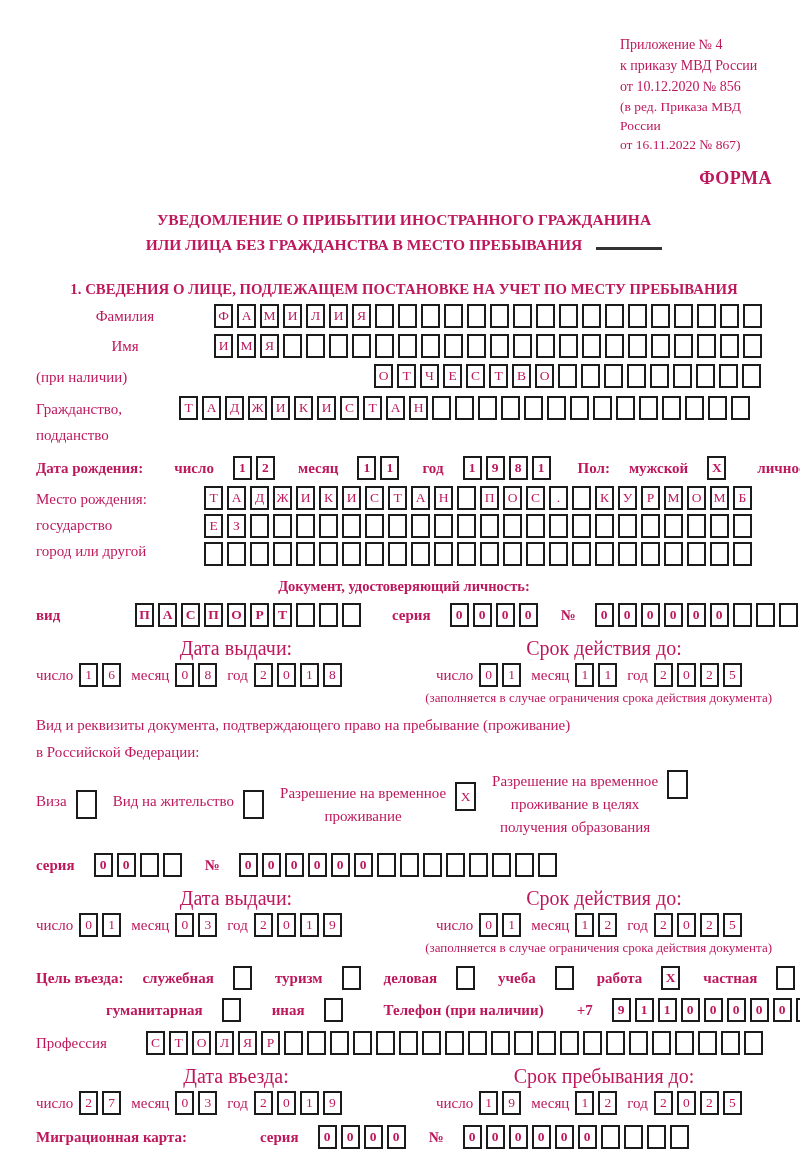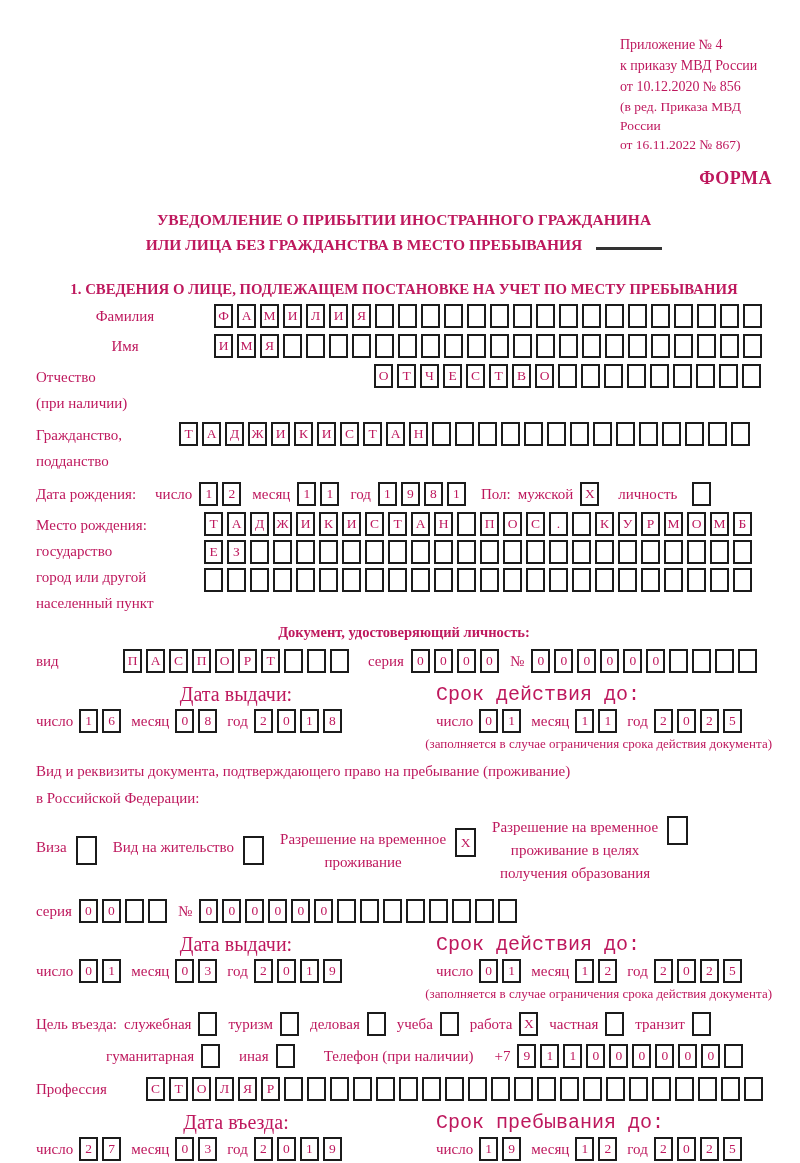--- a/index.html
+++ b/index.html
@@ -10,40 +10,40 @@
   }
   
   .appendix{margin-left:584px;font-size:14px;line-height:21px;}
   .appendix .rev{font-size:13.5px;line-height:19px;}
   .forma{margin-top:14px;text-align:right;font-weight:bold;font-size:18px;letter-spacing:.5px;}
   .title{margin-top:18px;text-align:center;font-weight:bold;font-size:15.5px;line-height:25px;}
   .blank-line{display:inline-block;width:66px;border-bottom:3px solid #333;height:14px;margin-left:14px;}
   .section-heading{margin-top:24px;font-weight:bold;font-size:14.8px;text-align:center;}
   
   .frow{display:flex;align-items:flex-start;margin-top:6px;flex-wrap:nowrap;}
-  .inline-row{display:flex;gap:7px;margin-top:8px;flex-wrap:nowrap;}
+  .inline-row{display:flex;gap:19px;margin-top:8px;flex-wrap:nowrap;font-weight:bold;}
   .flabel{font-size:15px;line-height:24px;flex-shrink:0;}
   .mlabel{flex-shrink:0;}
   .mlabel div{font-size:15px;line-height:26px;}
   .cells{display:flex;flex-wrap:nowrap;flex-shrink:0;}
   .cell{
     width:15px;height:20px;border:2px solid #1b1b1b;margin-right:4px;
     text-align:center;font-size:13.5px;line-height:20px;flex-shrink:0;
     font-family:"Liberation Serif","DejaVu Serif",serif;
   }
   .cb .cell{width:17px;height:25px;line-height:25px;}
   .cellcol .cells{margin-bottom:4px;}
   
   .w178{width:178px;text-align:center;} .w143{width:143px;} .w338{width:338px;} .w168{width:168px;}
   .w80{width:80px;} .w110{width:110px;} .w165{width:165px;}
   
   .dates-block{margin-top:10px;}
   .dates-head{display:flex;font-size:20px;}
   .dates-head .dh-left{width:400px;text-align:center;}
-  .dates-head .dh-right{flex:1;text-align:left;font-family:Liberation Mono, monospace;}
+  .dates-head .dh-right{flex:1;text-align:center;}
   .dates-row{display:flex;margin-top:3px;align-items:center;}
   .dcol{display:flex;align-items:center;gap:6px;flex-shrink:0;}
   .dcol-left{width:400px;}
   .dates-note{margin-top:3px;text-align:right;font-size:13px;}
   .plain-line{font-size:15px;line-height:23px;margin-top:8px;}
   
   .cbrow{display:flex;align-items:center;margin-top:6px;}
   .cbrow .cbitem{display:flex;align-items:flex-start;flex-shrink:0;}
   .cbrow .cbtext{font-size:15px;line-height:23px;text-align:center;}
   .cbrow .cb{margin-left:9px;margin-top:0;}
@@ -127,21 +127,20 @@
         <span class="cell"></span>
         <span class="cell"></span>
         <span class="cell"></span>
         <span class="cell"></span>
         <span class="cell"></span>
       </span>
   </div>
 
   <div class="frow">
     <span class="mlabel w338">
-      <div>Отчество</div>
       <div>(при наличии)</div>
     </span>
     <span class="cells">
         <span class="cell">О</span>
         <span class="cell">Т</span>
         <span class="cell">Ч</span>
         <span class="cell">Е</span>
         <span class="cell">С</span>
         <span class="cell">Т</span>
         <span class="cell">В</span>
@@ -220,21 +219,20 @@
     <span class="cells" style="margin-left:8px">
         <span class="cell"></span>
       </span>
   </div>
 
   <div class="frow">
     <span class="mlabel w168">
       <div>Место рождения:</div>
       <div>государство</div>
       <div>город или другой</div>
-      <div>населенный пункт</div>
     </span>
     <span class="cellcol">
       <span class="cells">
           <span class="cell">Т</span>
           <span class="cell">А</span>
           <span class="cell">Д</span>
           <span class="cell">Ж</span>
           <span class="cell">И</span>
           <span class="cell">К</span>
           <span class="cell">И</span>

